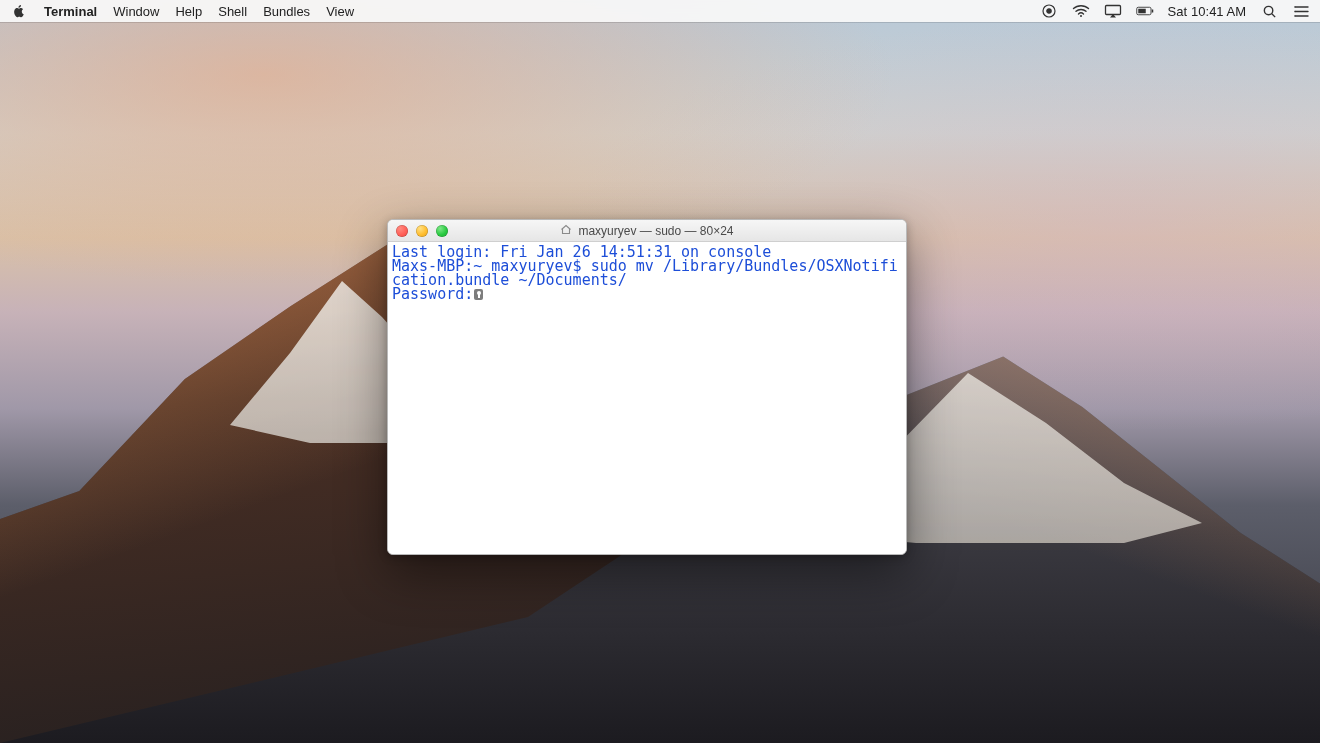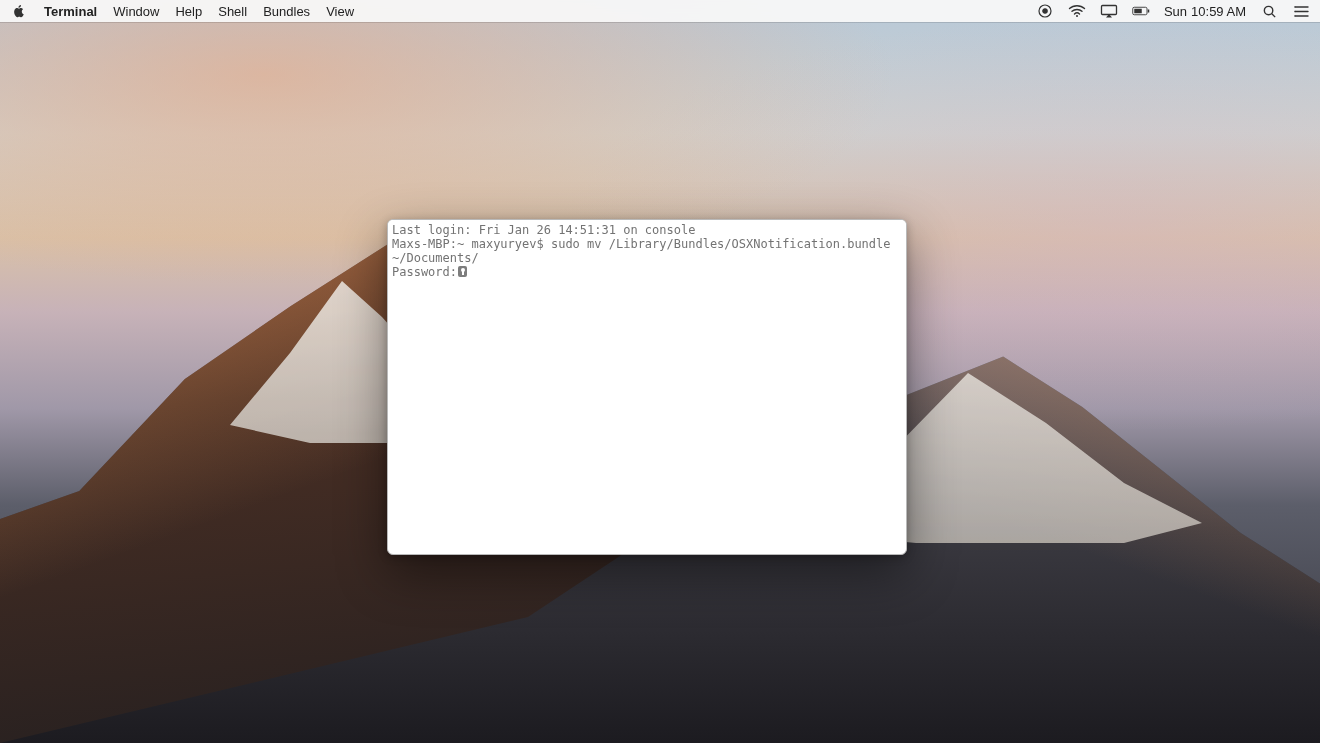--- a/index.html
+++ b/index.html
@@ -71,22 +71,22 @@
     .traffic { position: absolute; left: 8px; top: 5px; display: flex; gap: 8px; }
     .dot { width: 12px; height: 12px; border-radius: 50%; box-shadow: inset 0 0 0 .5px rgba(0,0,0,.25); }
     .dot.red { background: radial-gradient(circle at 35% 30%, #ff8a80, #ff5f57 55%, #e0443e); }
     .dot.yellow { background: radial-gradient(circle at 35% 30%, #ffe083, #ffbd2e 55%, #dea123); }
     .dot.green { background: radial-gradient(circle at 35% 30%, #7ee787, #28c940 55%, #1fa734); }
     .title { margin: 0 auto; display: flex; align-items: center; gap: 6px; }
     .homeico { color: #8a8a8a; }
     .term-body {
       padding: 3px 4px;
       font-family: "Menlo", "Andale Mono", "Consolas", monospace;
-      font-size: 12px; line-height: 14px;
-      color: #737373;
+      font-size: 15px; line-height: 14px;
+      color: #1d4ed8;
       white-space: pre-wrap;
       word-break: break-all;
       height: calc(100% - 22px);
       background: #ffffff;
     }
     .key-icon {
       display: inline-block;
       width: 9px; height: 11px;
       background: #7d7d7d;
       border-radius: 2px;
@@ -150,39 +150,55 @@
             <path d="M6 13.5l3-3.5 3 3.5z" fill="#333" stroke="none"></path>
           </svg>
       </span>
       <span class="ico">
         <svg width="24" height="12" viewBox="0 0 24 12" fill="none" stroke="#333" stroke-width="1.2">
             <rect x="1" y="1" width="19" height="10" rx="2"></rect>
             <rect x="21" y="4" width="2" height="4" fill="#333" stroke="none"></rect>
             <rect x="3" y="3" width="10" height="6" fill="#333" stroke="none"></rect>
           </svg>
       </span>
-      <span class="item">Sun</span>
-      <span class="item" style="margin-left:-10px">10:59 AM</span>
+      <span class="item">Sat</span>
+      <span class="item" style="margin-left:-10px">10:41 AM</span>
       <span class="ico">
         <svg width="15" height="15" viewBox="0 0 16 16" fill="none" stroke="#333" stroke-width="1.5">
             <circle cx="7" cy="7" r="4.5"></circle>
             <line x1="10.5" y1="10.5" x2="14" y2="14"></line>
           </svg>
       </span>
       <span class="ico">
         <svg width="15" height="13" viewBox="0 0 15 13" fill="none" stroke="#333" stroke-width="1.4" stroke-linecap="round">
             <line x1="1" y1="2" x2="14" y2="2"></line>
             <line x1="1" y1="6.5" x2="14" y2="6.5"></line>
             <line x1="1" y1="11" x2="14" y2="11"></line>
             <circle cx="1" cy="2" r=".1"></circle>
             <circle cx="1" cy="6.5" r=".1"></circle>
             <circle cx="1" cy="11" r=".1"></circle>
           </svg>
       </span>
     </div>
   </div>
 
   <div class="window">
+    <div class="titlebar">
+      <div class="traffic">
+        <div class="dot red"></div>
+        <div class="dot yellow"></div>
+        <div class="dot green"></div>
+      </div>
+      <div class="title">
+        <span class="homeico">
+          <svg width="12" height="11" viewBox="0 0 12 11" fill="none" stroke="#8a8a8a" stroke-width="1.1">
+              <path d="M1.5 5.5L6 1.5l4.5 4"></path>
+              <path d="M2.5 5v4.5h7V5"></path>
+            </svg>
+        </span>
+        <span>maxyuryev — sudo — 80×24</span>
+      </div>
+    </div>
     <div class="term-body"><span>Last login: Fri Jan 26 14:51:31 on console</span>
 <span>Maxs-MBP:~ maxyuryev$ sudo mv /Library/Bundles/OSXNotification.bundle ~/Documents/</span>
 <span>Password:</span><span class="key-icon"></span></div>
   </div>
 </div>
 
 </body></html>

